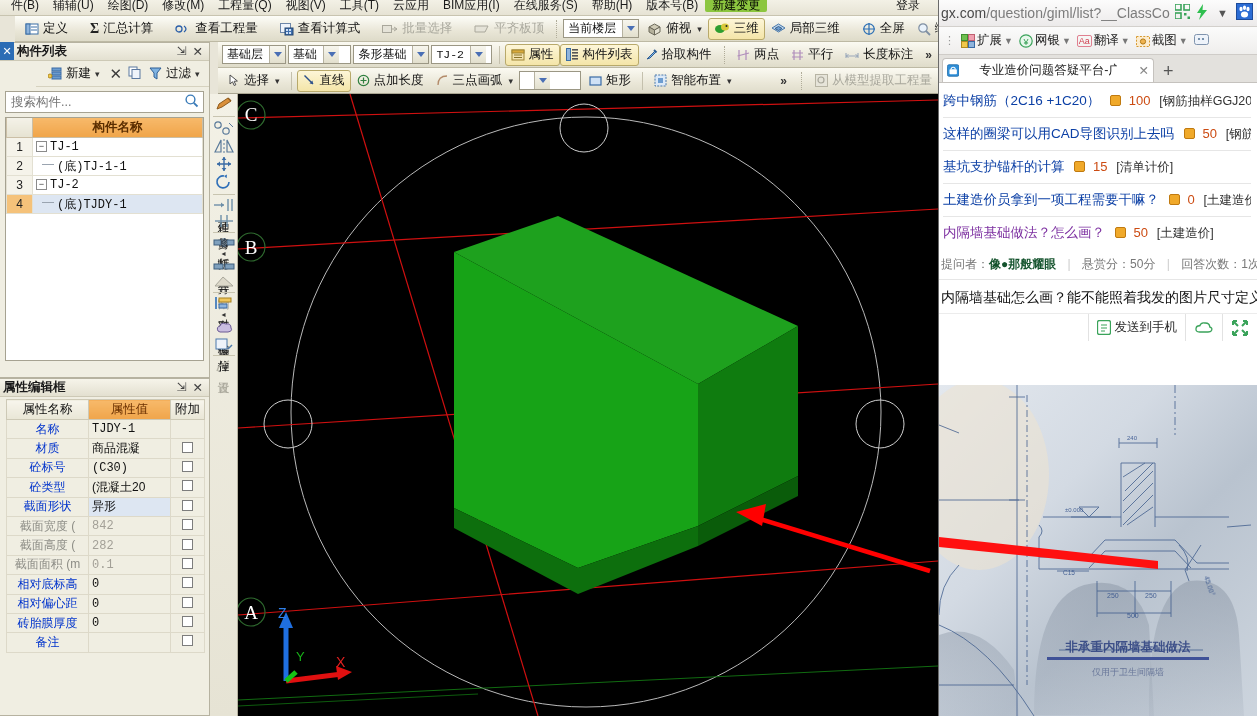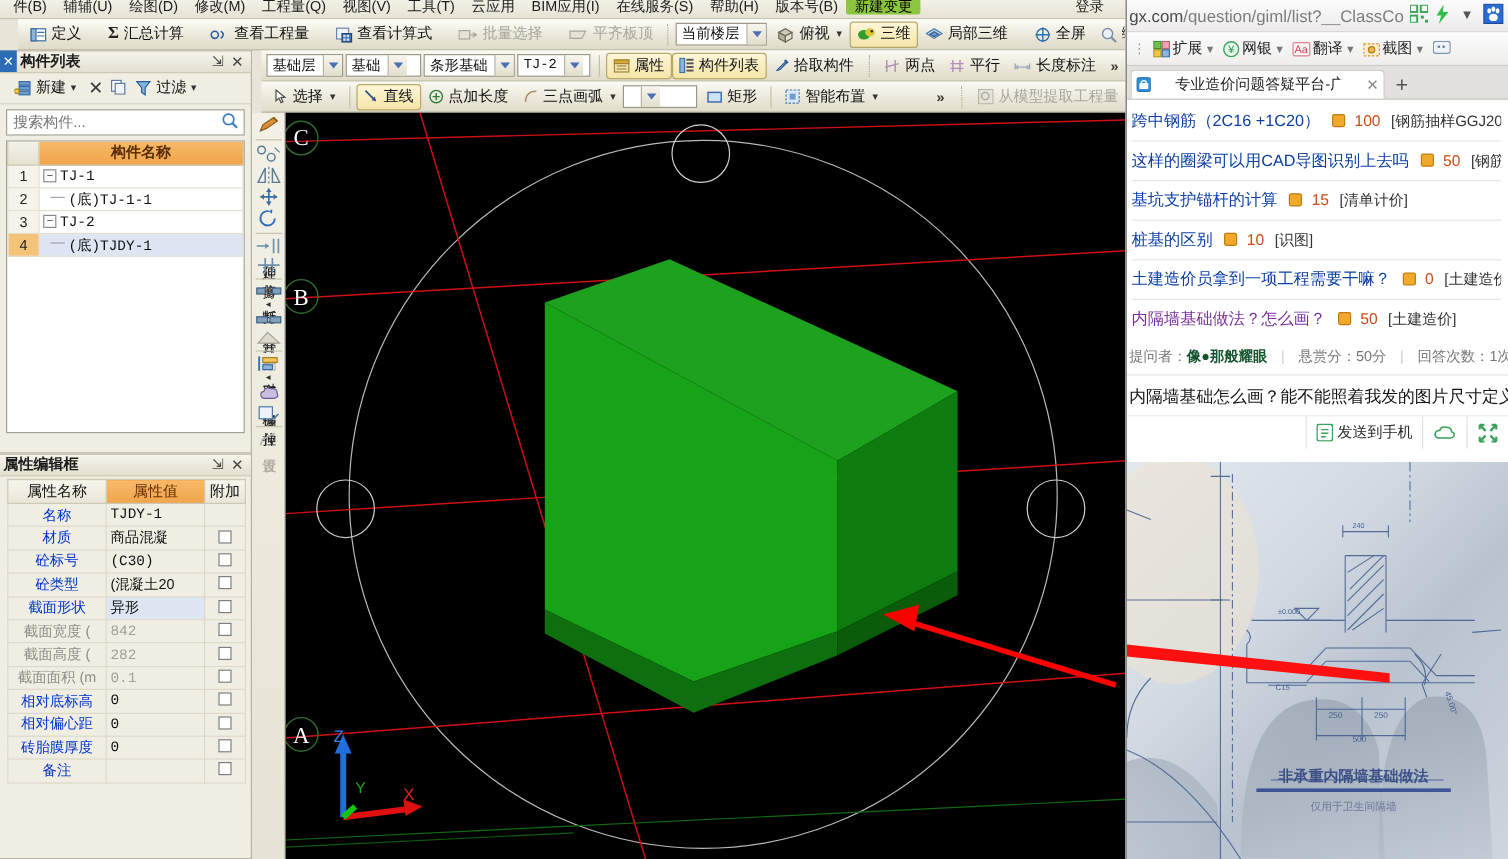--- a/index.html
+++ b/index.html
@@ -90,21 +90,21 @@
   .panel-title {
     height: 18px; background: linear-gradient(#f6f4ea,#e3e0d0);
     display:flex; align-items:center; font-size:12.5px; color:#1b1b1b;
     padding: 0 3px; font-weight:600; border-bottom:1px solid #cdc9b6;
   }
   .panel-title .sp { margin-left:auto; display:flex; gap:6px; padding-right:3px; color:#444; font-weight:normal;}
   .closeX { position:absolute; left:0; top:42px; width:14px; height:18px;
     background:#2b6cb5; color:#fff; display:flex; align-items:center; justify-content:center;
     font-size:11px; z-index:5; }
   .comp-toolbar { height:26px; display:flex; align-items:center; gap:3px; padding-left:8px;
-    border-bottom:1px solid #d6d2bf; }
+    border-bottom:1px solid #d6d2bf;margin-left:36px; }
   .searchrow { padding: 4px 5px; }
   .searchbox { display:flex; align-items:center; height:22px; background:#fff;
     border:1px solid #a6a291; }
   .searchbox input { flex:1; border:none; outline:none; height:18px; font-size:12.5px;
     color:#9a978c; padding-left:5px; background:transparent;
     font-family:"Liberation Sans", sans-serif; }
   .grid-wrap { margin: 0 5px; border:1px solid #a6a291; background:#fff; height:244px; overflow:hidden;}
   table.grid { border-collapse: collapse; width:100%; font-size:12.5px; }
   table.grid th {
     background: linear-gradient(#f7b96a,#f0a54a); color:#5a2d00; font-weight:600;
@@ -895,26 +895,20 @@
       <span class="qpts">50</span>
       <span class="qcat small" style="margin-left:5px">[钢筋抽</span>
     </div>
     <div class="qrow">
       <span class="qtitle">基坑支护锚杆的计算</span>
       <span class="coin"></span>
       <span class="qpts">15</span>
       <span class="qcat" style="margin-left:5px">[清单计价]</span>
     </div>
     <div class="qrow">
-      <span class="qtitle">桩基的区别</span>
-      <span class="coin"></span>
-      <span class="qpts">10</span>
-      <span class="qcat" style="margin-left:5px">[识图]</span>
-    </div>
-    <div class="qrow">
       <span class="qtitle">土建造价员拿到一项工程需要干嘛？</span>
       <span class="coin"></span>
       <span class="qpts">0</span>
       <span class="qcat" style="margin-left:5px">[土建造价</span>
     </div>
     <div class="qrow" style="border-bottom:none">
       <span class="qtitle v">内隔墙基础做法？怎么画？</span>
       <span class="coin"></span>
       <span class="qpts">50</span>
       <span class="qcat" style="margin-left:5px">[土建造价]</span>

